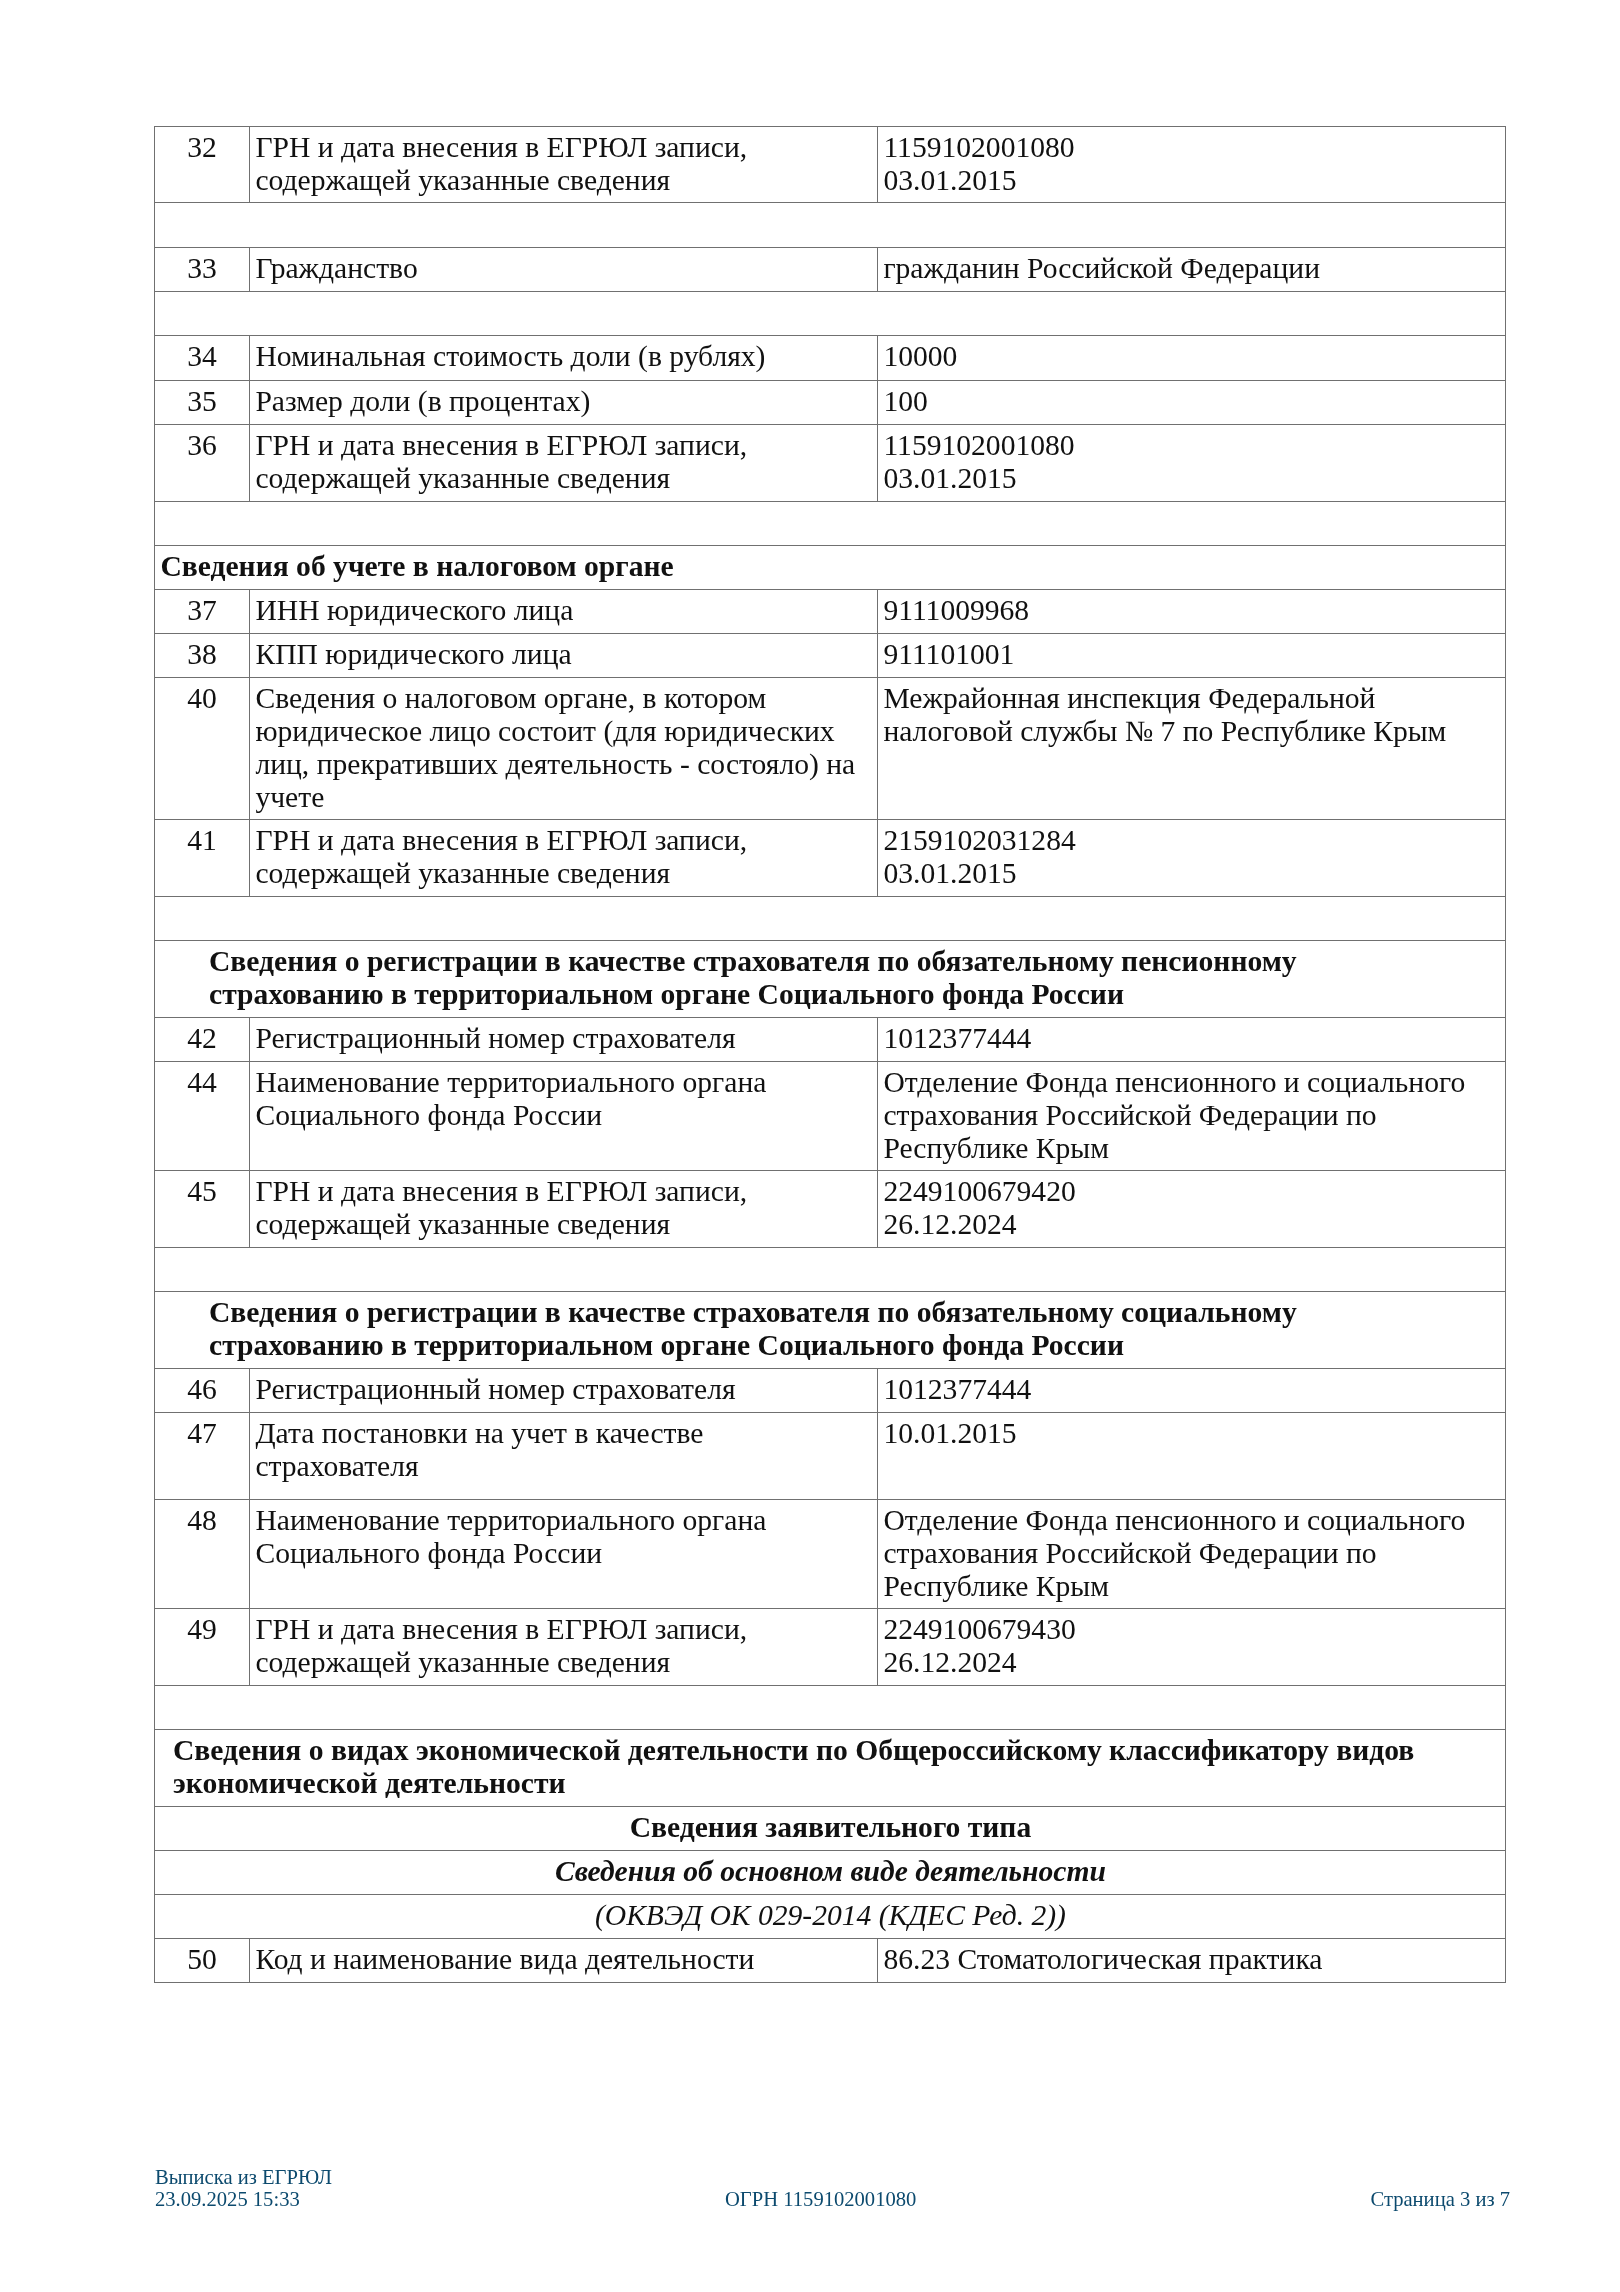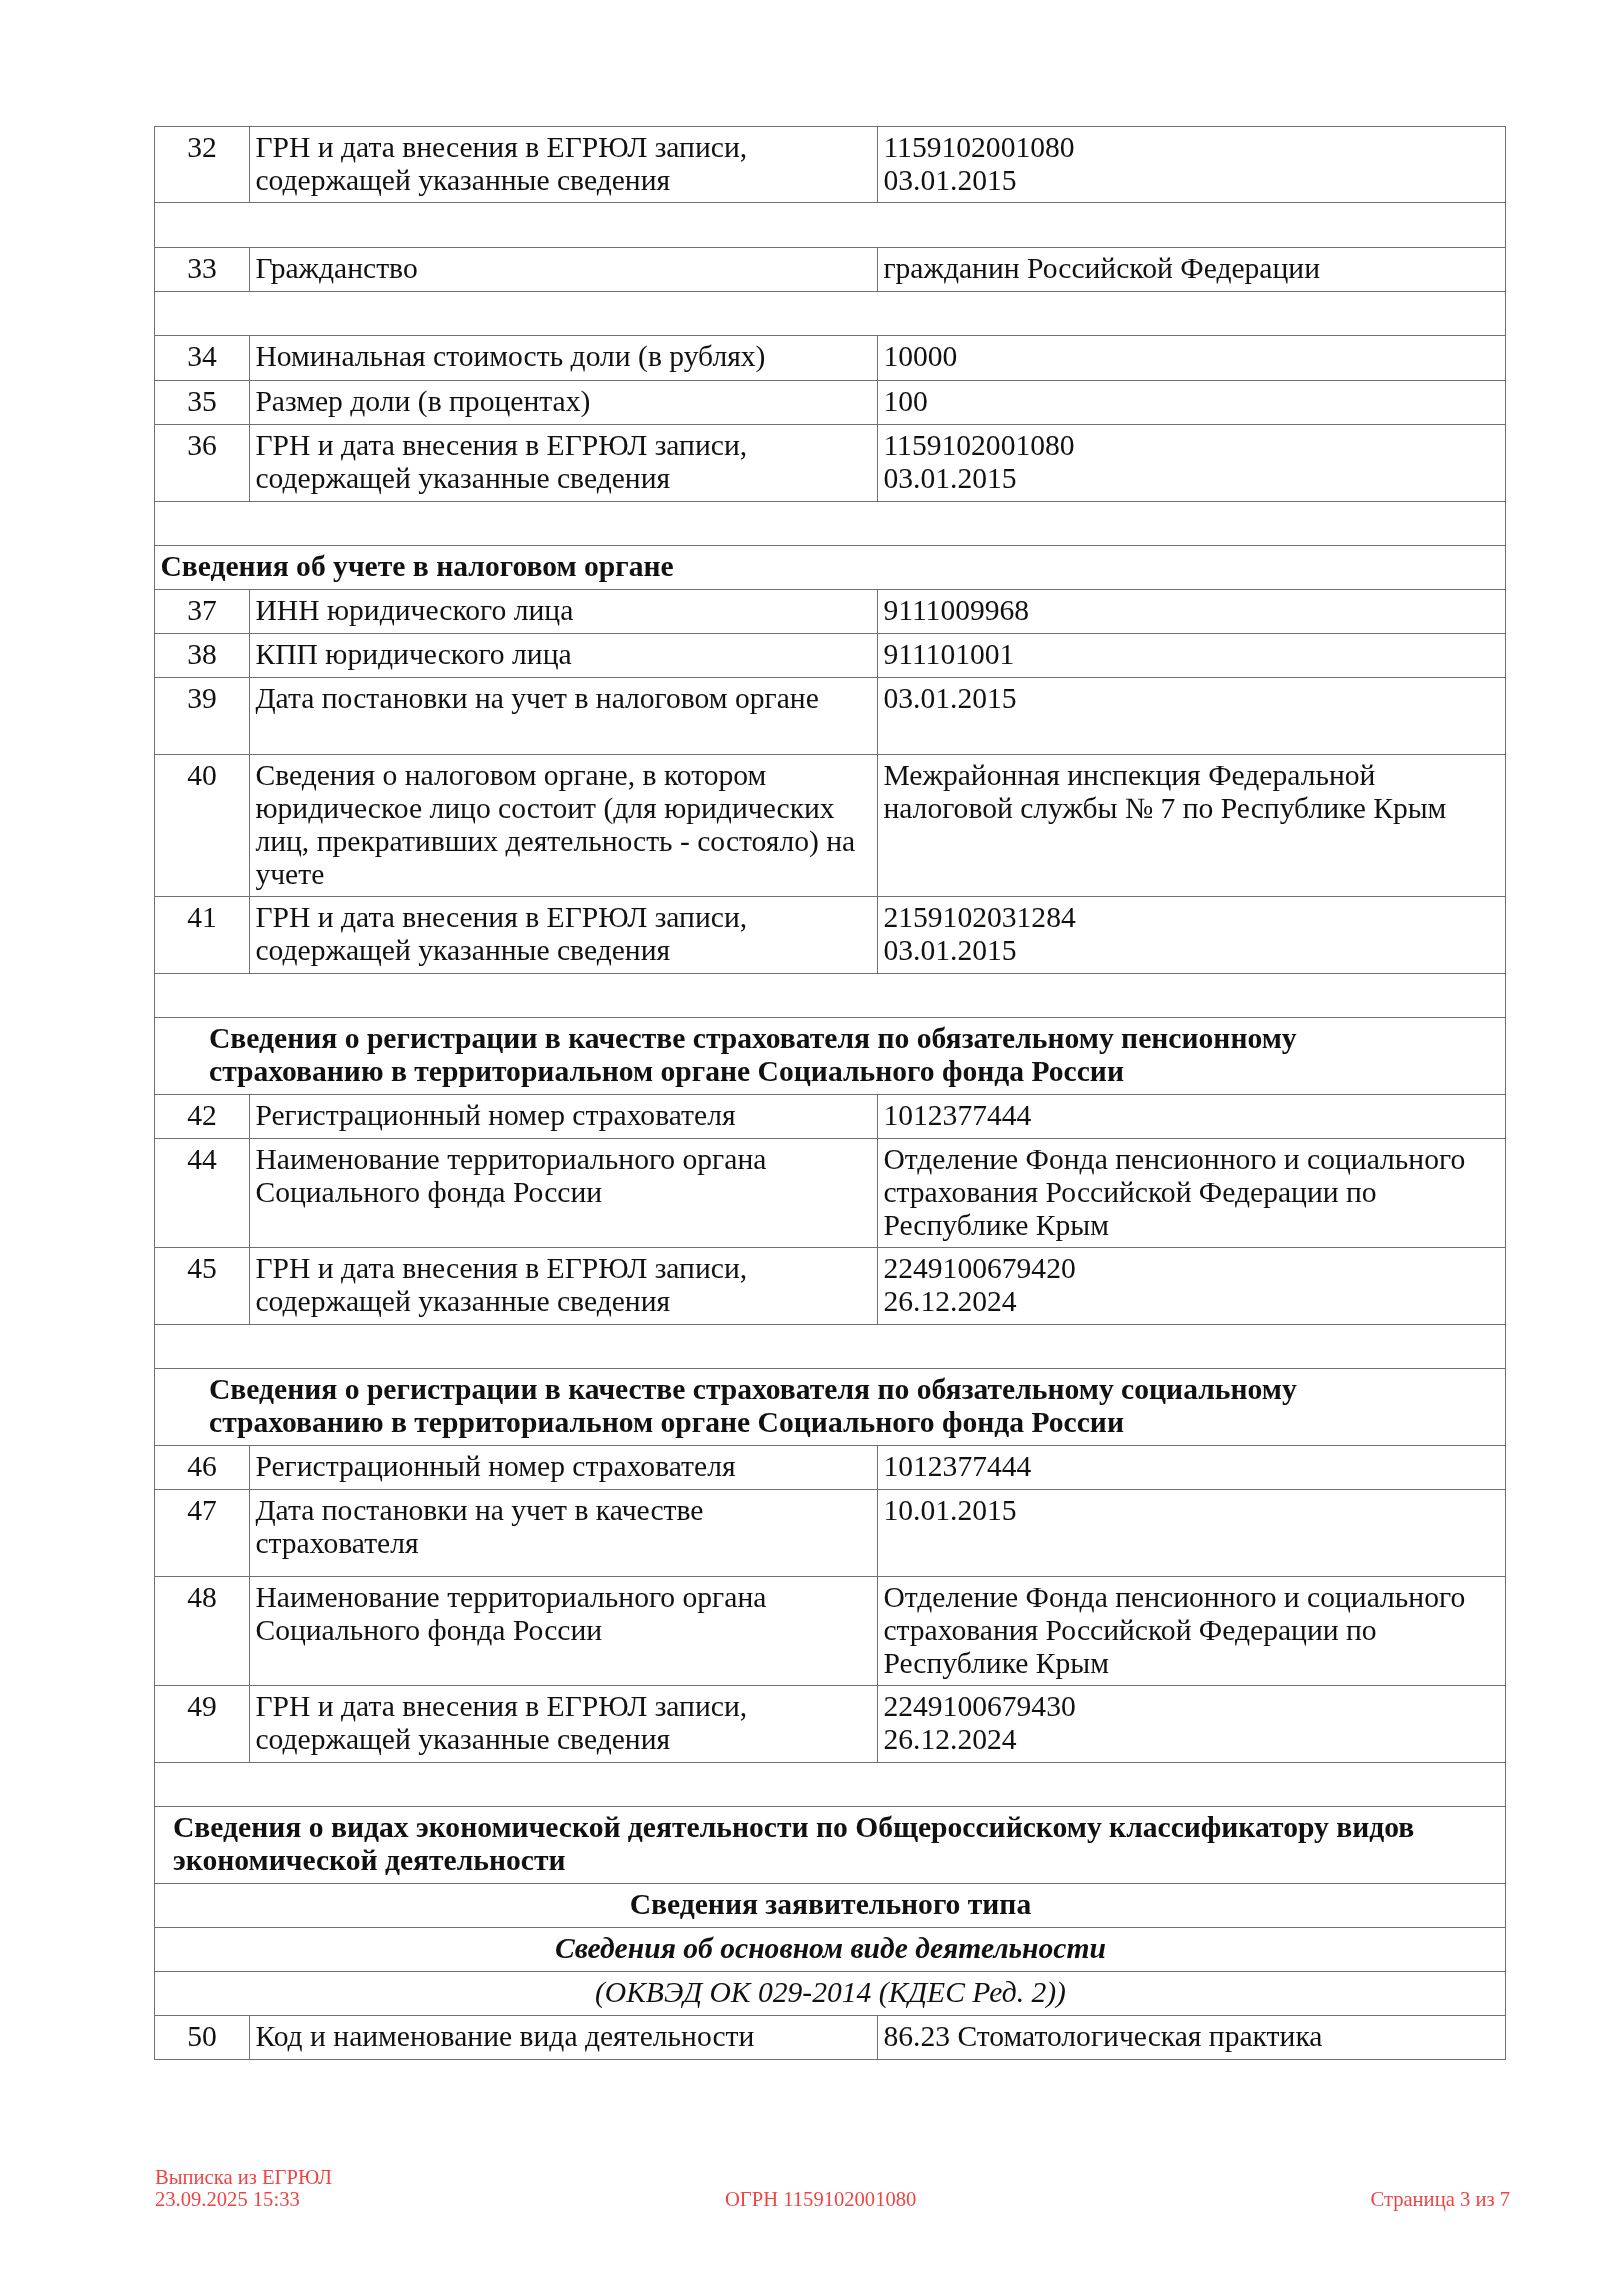--- a/index.html
+++ b/index.html
@@ -17,21 +17,21 @@
     vertical-align: top; padding: 3.6px 4.5px 5.4px 5.4px;
     box-sizing: border-box; overflow: hidden;
   }
   .tbl td.num { text-align: center; padding-left: 0; padding-right: 0; }
   .tbl td.hdr { font-weight: bold; }
   .tbl td.sub-b { text-align: center; font-weight: bold; }
   .tbl td.sub-bi { text-align: center; font-weight: bold; font-style: italic; }
   .tbl td.sub-i { text-align: center; font-style: italic; }
   .tbl td.val span { display: block; }
   .c1 { width: 95px; } .c2 { width: 628px; } .c3 { width: 628px; }
-  .footer { position: absolute; font-size: 20.6px; line-height: 22.4px; color: #ef4444; }
+  .footer { position: absolute; font-size: 20.6px; line-height: 22.4px; color: #0c4a6e; }
   .footer-left { left: 155px; top: 2166px; }
   .footer-center { left: 725px; top: 2188px; }
   .footer-right { right: 110px; top: 2188px; text-align: right; }
 </style>
 </head>
 <body>
 
 <table class="tbl">
   <colgroup>
       <col class="c1">
@@ -104,27 +104,20 @@
     </tr>
 
     <tr style="height:44px">
       <td class="num">38</td>
       <td>КПП юридического лица</td>
       <td class="val">
           <span>911101001</span>
         </td>
     </tr>
 
-    <tr style="height:77px">
-      <td class="num">39</td>
-      <td>Дата постановки на учет в налоговом органе</td>
-      <td class="val">
-          <span>03.01.2015</span>
-        </td>
-    </tr>
 
     <tr style="height:142px">
       <td class="num">40</td>
       <td>Сведения о налоговом органе, в котором юридическое лицо состоит (для юридических лиц, прекративших деятельность - состояло) на учете</td>
       <td class="val">
           <span>Межрайонная инспекция Федеральной налоговой службы № 7 по Республике Крым</span>
         </td>
     </tr>
 
     <tr style="height:77px">

